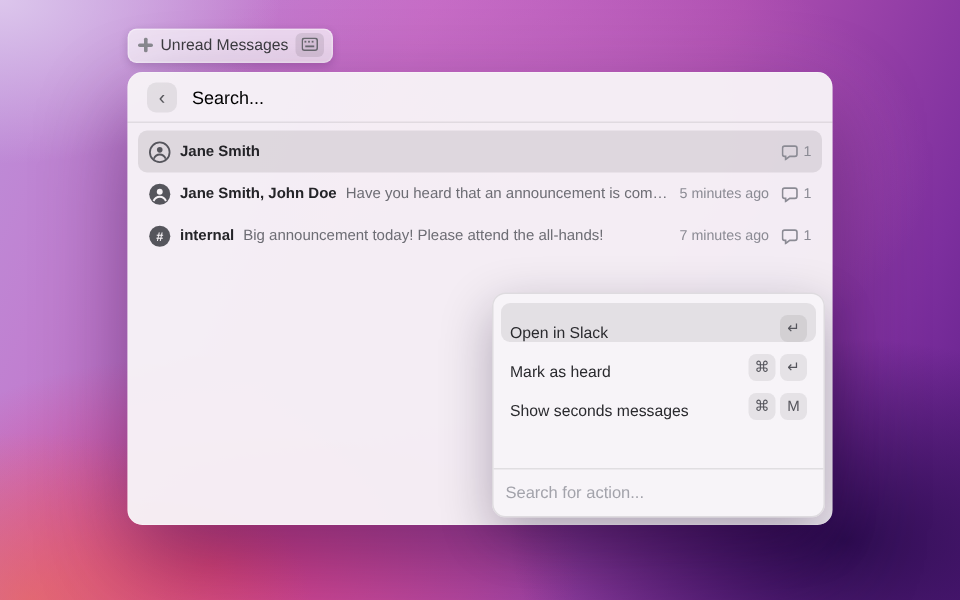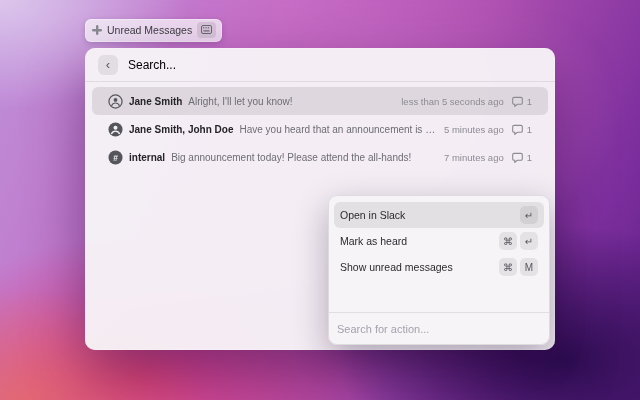--- a/index.html
+++ b/index.html
@@ -59,21 +59,21 @@
     display: flex; align-items: center; justify-content: center;
     font-family: inherit;
   }
   .search-placeholder { font-size: 12px; color: #000000; flex: 1; }
   .divider { height: 1px; background: rgba(0,0,0,0.08); }
 
   
   .list { padding-top: 5px; }
   .row {
     display: flex; align-items: center; gap: 6px;
-    height: 28px; margin: 0 7px; padding: 0 16px;
+    height: 28px; margin: 0 7px; padding: 0 7px;
     border-radius: 6px; cursor: default;
   }
   .row.selected { background: rgba(0,0,0,0.09); }
   .avatar { display: inline-flex; flex: none; color: #55555c; }
   .avatar.filled { color: #55555c; }
   .row-title { font-size: 10px; font-weight: 700; color: #242428; white-space: nowrap; flex: none; }
   .row-subtitle {
     font-size: 10px; color: #6d6d74; white-space: nowrap;
     overflow: hidden; text-overflow: ellipsis; flex: 0 1 auto; min-width: 0;
   }
@@ -88,21 +88,21 @@
     width: 222px; height: 150px;
     background: rgba(247,244,248,0.99);
     border: 1px solid rgba(0,0,0,0.10);
     border-radius: 9px;
     box-shadow: 0 12px 34px rgba(20,0,40,0.30);
     display: flex; flex-direction: column;
     overflow: hidden;
   }
   .action-items { padding: 6px 5px 5px; flex: 1; }
   .action-item {
-    display: flex; align-items: center;
+    display: flex; align-items: flex-end;
     height: 26px; padding: 0 6px; border-radius: 6px; cursor: pointer;
   }
   .action-item.selected { background: rgba(0,0,0,0.08); }
   .action-label { font-size: 10.5px; color: #2a2a2e; }
   .keys { margin-left: auto; display: flex; gap: 3px; }
   .keycap {
     min-width: 18px; height: 18px; padding: 0 3px;
     border-radius: 5px; background: rgba(0,0,0,0.07);
     display: flex; align-items: center; justify-content: center;
     font-size: 10px; color: #55555c;
@@ -149,23 +149,21 @@
 
     <div class="row selected">
       <span class="avatar">
         <svg width="15" height="15" viewBox="0 0 16 16">
             <circle cx="8" cy="8" r="7" fill="none" stroke="currentColor" stroke-width="1.3"></circle>
             <circle cx="8" cy="6.3" r="2" fill="currentColor"></circle>
             <path d="M3.8 12.6c0.8-2 2.4-3 4.2-3s3.4 1 4.2 3" fill="none" stroke="currentColor" stroke-width="1.3"></path>
           </svg>
       </span>
       <span class="row-title">Jane Smith</span>
-      <span class="row-subtitle">Alright, I'll let you know!</span>
       <span class="row-meta">
-        <span class="row-time">less than 5 seconds ago</span>
         <span class="bubble">
           <svg width="11" height="11" viewBox="0 0 16 16">
               <path d="M3 2h10a2 2 0 0 1 2 2v6a2 2 0 0 1-2 2H8l-4 3v-3H3a2 2 0 0 1-2-2V4a2 2 0 0 1 2-2z" fill="none" stroke="currentColor" stroke-width="1.6"></path>
             </svg>
         </span>
         <span class="row-count">1</span>
       </span>
     </div>
 
     <div class="row">
@@ -223,21 +221,21 @@
 
       <div class="action-item">
         <span class="action-label">Mark as heard</span>
         <span class="keys">
           <span class="keycap">⌘</span>
           <span class="keycap">↵</span>
         </span>
       </div>
 
       <div class="action-item">
-        <span class="action-label">Show unread messages</span>
+        <span class="action-label">Show seconds messages</span>
         <span class="keys">
           <span class="keycap">⌘</span>
           <span class="keycap">M</span>
         </span>
       </div>
 
 
     </div>
     <div class="action-divider"></div>
     <div class="action-search">Search for action...</div>

